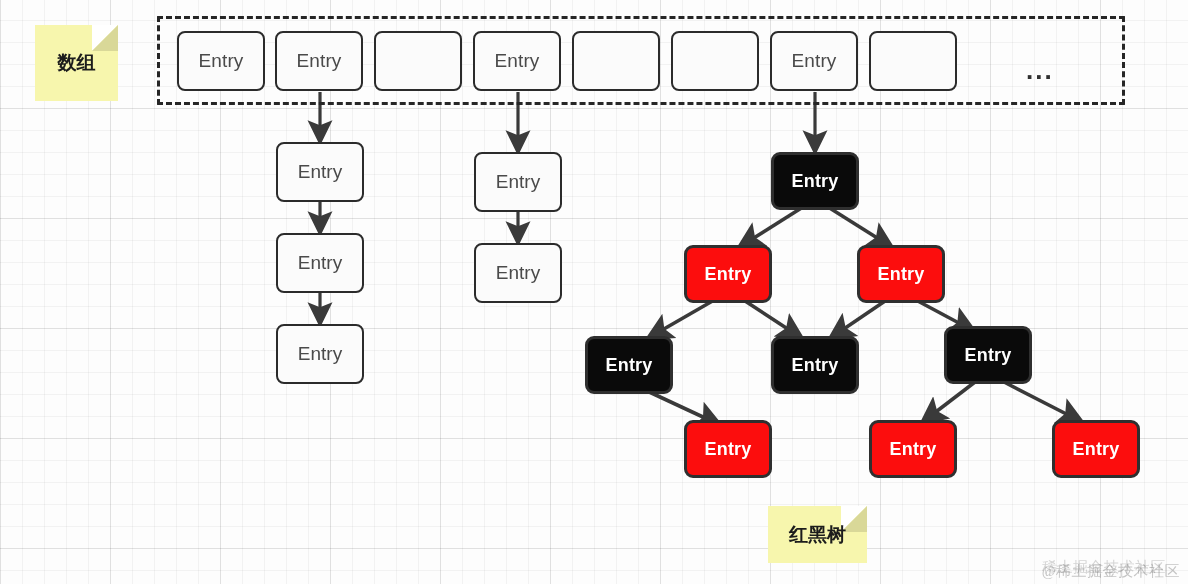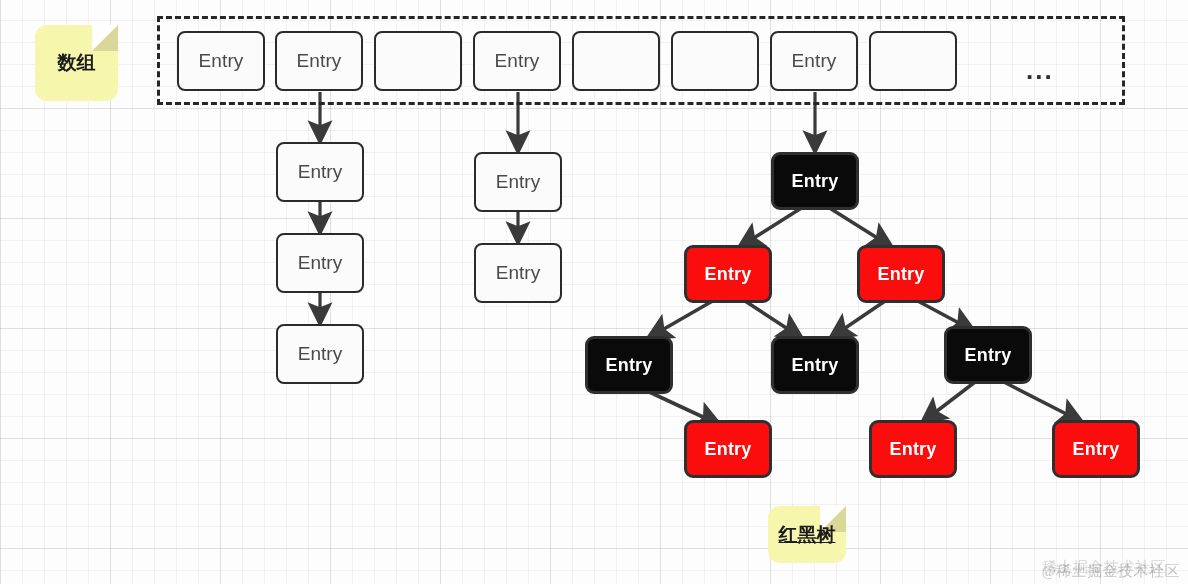--- a/index.html
+++ b/index.html
@@ -105,21 +105,20 @@
   
   .sticky {
     position: absolute;
     background: #f7f6ad;
     display: flex;
     align-items: center;
     justify-content: center;
     font-weight: bold;
     color: #1c1c1c;
     box-sizing: border-box;
-    border-radius: 12px;
   }
   .sticky .fold {
     position: absolute;
     top: 0;
     right: 0;
     width: 0; height: 0;
     border-style: solid;
     border-width: 0 0 26px 26px;
     border-color: transparent transparent #f7f6ad transparent;
     filter: brightness(0.88);
@@ -231,21 +230,21 @@
   <div class="tnode red" style="left:869px; top:420px; width:88px; height:58px;">Entry</div>
   <div class="tnode red" style="left:1052px; top:420px; width:88px; height:58px;">Entry</div>
 
   <div class="sticky" style="left:35px; top:25px; width:83px; height:76px; font-size:19px;">
     <span class="fold-cut"></span>
     <span class="fold"></span>
     <span class="stext">数组</span>
   </div>
 
 
-  <div class="sticky" style="left:768px; top:506px; width:78px; height:57px; font-size:19px;text-decoration:underline;">
+  <div class="sticky" style="left:768px; top:506px; width:99px; height:57px; font-size:19px;">
     <span class="fold-cut"></span>
     <span class="fold"></span>
     <span class="stext">红黑树</span>
   </div>
 
   <div class="watermark">
     <span>@稀土掘金技术社区</span>
     <span class="wm2">稀土掘金技术社区</span>
   </div>
 

